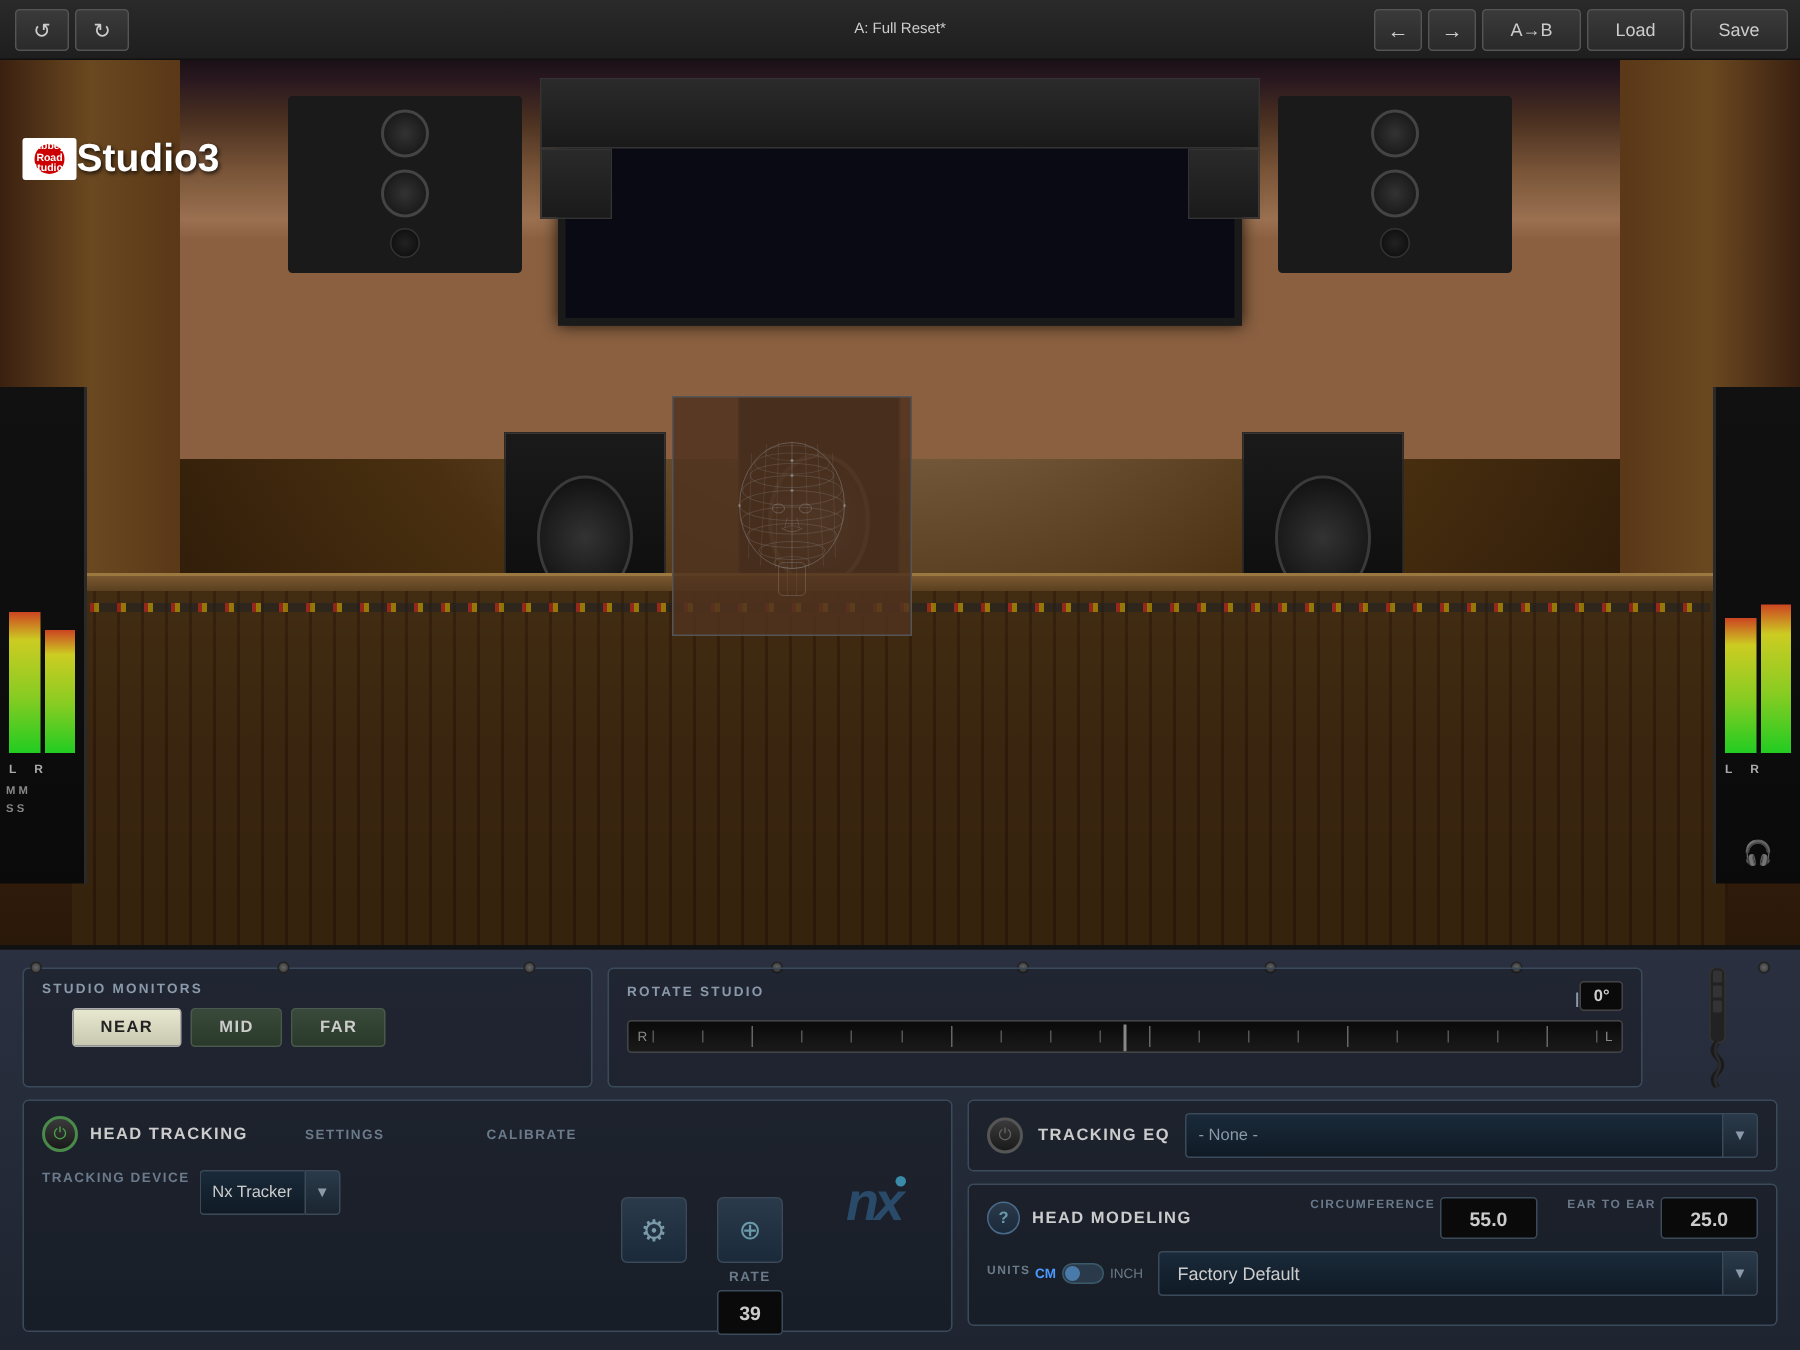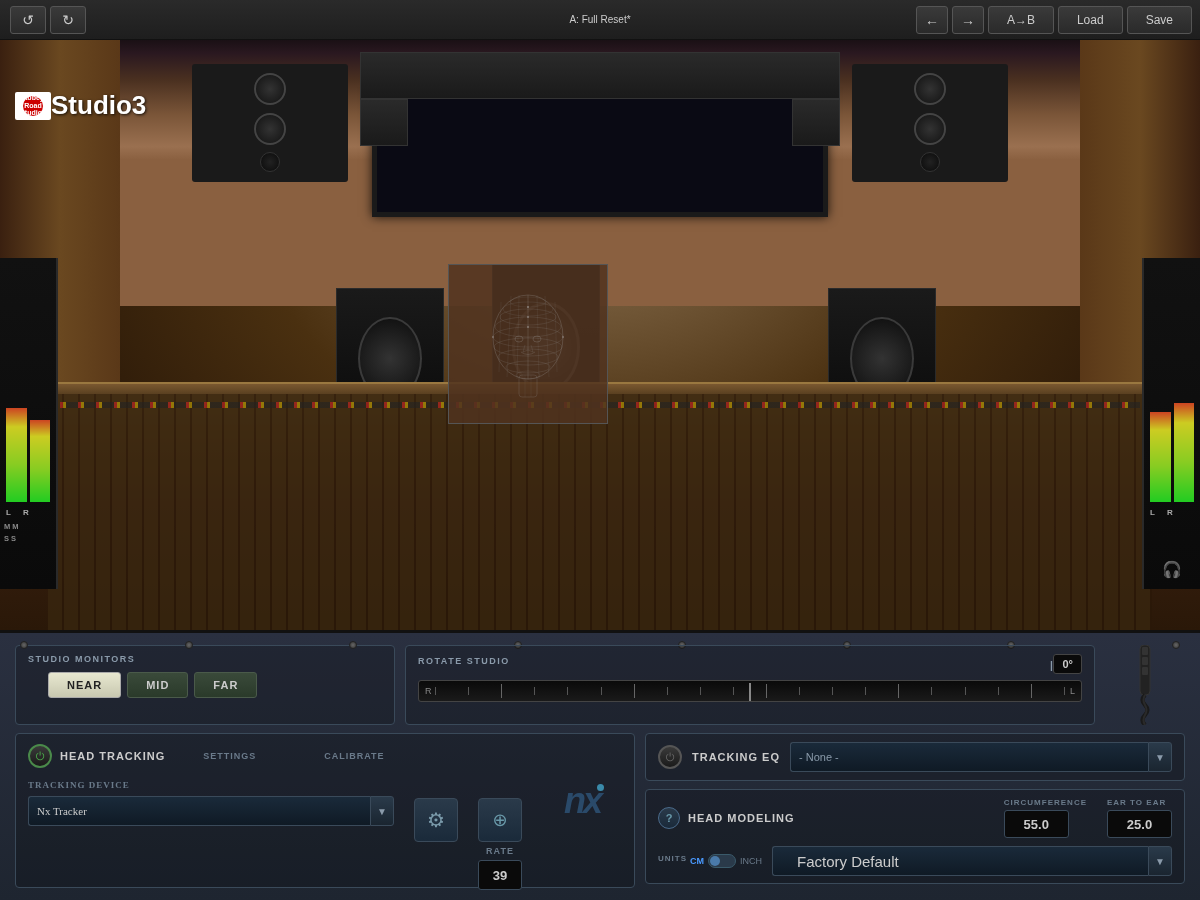--- a/index.html
+++ b/index.html
@@ -388,24 +388,23 @@
       display: flex;
       align-items: center;
       justify-content: center;
       cursor: pointer;
       color: #7a9aaa;
       font-size: 18px;
     }
 
     .tracking-device-area {
       display: flex;
-      flex-direction: column;
+      flex-direction: row;
       gap: 6px;
       flex: 1;
-      font-family: Liberation Serif, serif;
     }
     .device-dropdown {
       display: flex;
       align-items: center;
       gap: 0;
     }
     .dropdown-main {
       flex: 1;
       height: 30px;
       background: linear-gradient(to bottom, #1a2a3a, #0f1a25);
@@ -529,21 +528,21 @@
       color: #6a9aaa;
       font-size: 11px;
       display: flex;
       align-items: center;
       justify-content: center;
       cursor: pointer;
       font-weight: bold;
     }
     .measurement-group {
       display: flex;
-      flex-direction: column;
+      flex-direction: row;
       gap: 3px;
     }
     .measurement-label {
       font-size: 8px;
       color: #6a7a8a;
       letter-spacing: 1px;
       font-weight: bold;
     }
     .measurement-input {
       width: 65px;
@@ -610,22 +609,22 @@
       height: 30px;
       flex: 1;
     }
     .factory-dropdown-main {
       flex: 1;
       background: linear-gradient(to bottom, #1a2a3a, #0f1a25);
       border: 1px solid #3a4a5a;
       border-right: none;
       border-radius: 3px 0 0 3px;
       color: #ccc;
-      font-size: 15px;
-      padding: 0 24px;
+      font-size: 12px;
+      padding: 0 12px;
       display: flex;
       align-items: center;
       cursor: pointer;
     }
     .factory-dropdown-arrow {
       width: 24px;
       height: 30px;
       background: linear-gradient(to bottom, #2a3a4a, #1a2530);
       border: 1px solid #3a4a5a;
       border-radius: 0 3px 3px 0;

